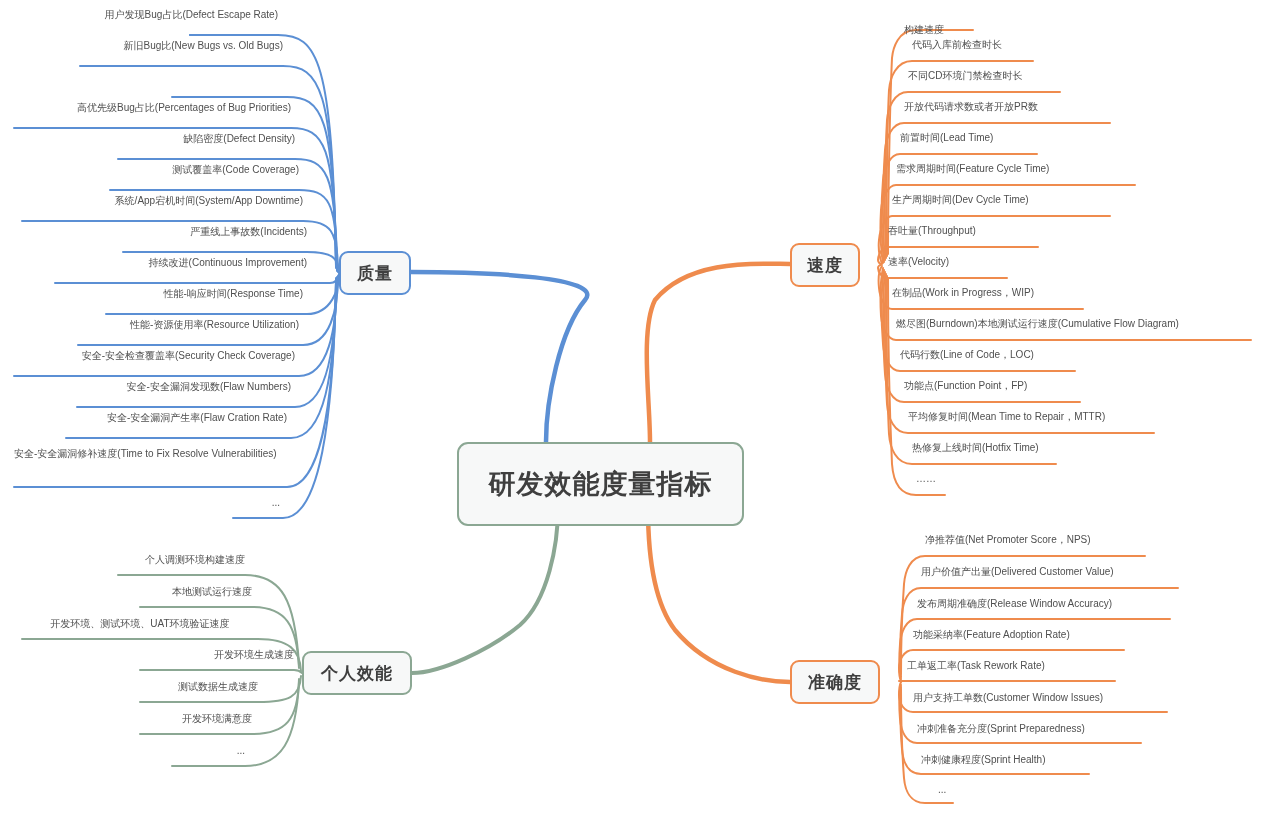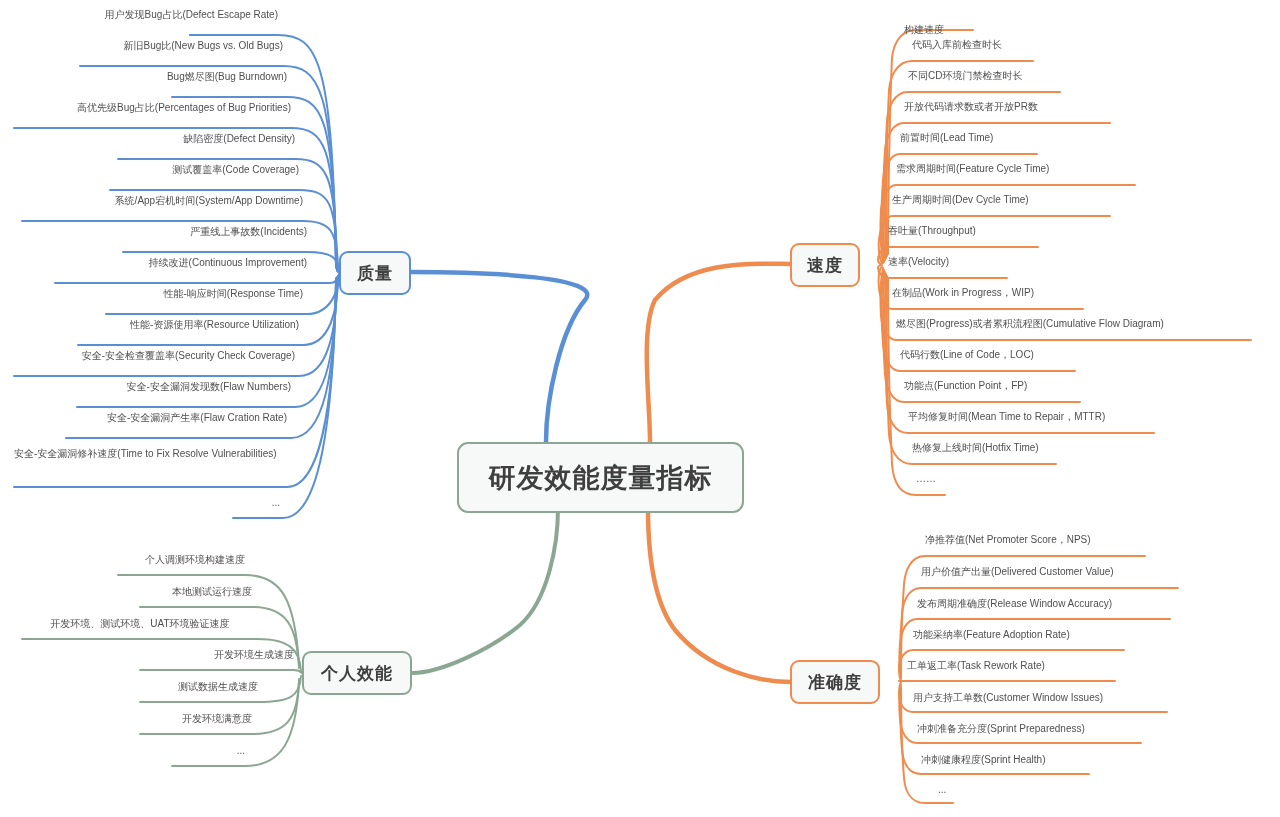--- a/index.html
+++ b/index.html
@@ -14,21 +14,21 @@
   
   .node{
     position:absolute;box-sizing:border-box;
     background:#f7f8f8;border-radius:9px;
     display:flex;align-items:center;justify-content:center;
     font-weight:bold;color:#3f3f3f;letter-spacing:1px;
     white-space:nowrap;
   }
   .node.root{
     border:2px solid #8ba793;font-size:27px;
-    left:457px;top:442px;width:287px;height:71px;border-radius:11px;
+    left:457px;top:442px;width:287px;height:84px;border-radius:11px;
   }
   .node.topic{
     border:2px solid #5b8fd4;font-size:17px;
     width:70px;height:44px;
   }
   .node.topic.blue{border-color:#5b8fd4;}
   .node.topic.orange{border-color:#ef8b4d;font-family:Liberation Mono, monospace;}
   .node.topic.green{border-color:#8ba793;}
 
   #topic-quality{left:339px;top:251px;width:72px;height:44px;}
@@ -140,21 +140,20 @@
   </div>
   <div class="node topic orange" id="topic-accuracy">
     <span>准确度</span>
   </div>
   <div class="node topic green" id="topic-personal">
     <span>个人效能</span>
   </div>
 
   <div class="leaf r" style="left:10px;top:6px;width:268px;">用户发现Bug占比(Defect Escape Rate)</div>
   <div class="leaf r" style="left:10px;top:37px;width:273px;">新旧Bug比(New Bugs vs. Old Bugs)</div>
-  <div class="leaf r" style="left:10px;top:68px;width:277px;">Bug燃尽图(Bug Burndown)</div>
   <div class="leaf r" style="left:6px;top:99px;width:285px;">高优先级Bug占比(Percentages of Bug Priorities)</div>
   <div class="leaf r" style="left:10px;top:130px;width:285px;">缺陷密度(Defect Density)</div>
   <div class="leaf r" style="left:10px;top:161px;width:289px;">测试覆盖率(Code Coverage)</div>
   <div class="leaf r" style="left:10px;top:192px;width:293px;">系统/App宕机时间(System/App Downtime)</div>
   <div class="leaf r" style="left:10px;top:223px;width:297px;">严重线上事故数(Incidents)</div>
   <div class="leaf r" style="left:10px;top:254px;width:297px;">持续改进(Continuous Improvement)</div>
   <div class="leaf r" style="left:10px;top:285px;width:293px;">性能-响应时间(Response Time)</div>
   <div class="leaf r" style="left:10px;top:316px;width:289px;">性能-资源使用率(Resource Utilization)</div>
   <div class="leaf r" style="left:6px;top:347px;width:289px;">安全-安全检查覆盖率(Security Check Coverage)</div>
   <div class="leaf r" style="left:10px;top:378px;width:281px;">安全-安全漏洞发现数(Flaw Numbers)</div>
@@ -165,21 +164,21 @@
   <div class="leaf l" style="left:904px;top:5px;margin-top:16px;">构建速度</div>
   <div class="leaf l" style="left:912px;top:36px;">代码入库前检查时长</div>
   <div class="leaf l" style="left:908px;top:67px;">不同CD环境门禁检查时长</div>
   <div class="leaf l" style="left:904px;top:98px;">开放代码请求数或者开放PR数</div>
   <div class="leaf l" style="left:900px;top:129px;">前置时间(Lead Time)</div>
   <div class="leaf l" style="left:896px;top:160px;">需求周期时间(Feature Cycle Time)</div>
   <div class="leaf l" style="left:892px;top:191px;">生产周期时间(Dev Cycle Time)</div>
   <div class="leaf l" style="left:888px;top:222px;">吞吐量(Throughput)</div>
   <div class="leaf l" style="left:888px;top:253px;">速率(Velocity)</div>
   <div class="leaf l" style="left:892px;top:284px;">在制品(Work in Progress，WIP)</div>
-  <div class="leaf l" style="left:896px;top:315px;">燃尽图(Progress)或者累积流程图(Cumulative Flow Diagram)</div>
+  <div class="leaf l" style="left:896px;top:315px;">燃尽图(Burndown)本地测试运行速度(Cumulative Flow Diagram)</div>
   <div class="leaf l" style="left:900px;top:346px;">代码行数(Line of Code，LOC)</div>
   <div class="leaf l" style="left:904px;top:377px;">功能点(Function Point，FP)</div>
   <div class="leaf l" style="left:908px;top:408px;">平均修复时间(Mean Time to Repair，MTTR)</div>
   <div class="leaf l" style="left:912px;top:439px;">热修复上线时间(Hotfix Time)</div>
   <div class="leaf l" style="left:916px;top:470px;">……</div>
 
   <div class="leaf l" style="left:925px;top:531px;">净推荐值(Net Promoter Score，NPS)</div>
   <div class="leaf l" style="left:921px;top:563px;">用户价值产出量(Delivered Customer Value)</div>
   <div class="leaf l" style="left:917px;top:595px;">发布周期准确度(Release Window Accuracy)</div>
   <div class="leaf l" style="left:913px;top:626px;">功能采纳率(Feature Adoption Rate)</div>

